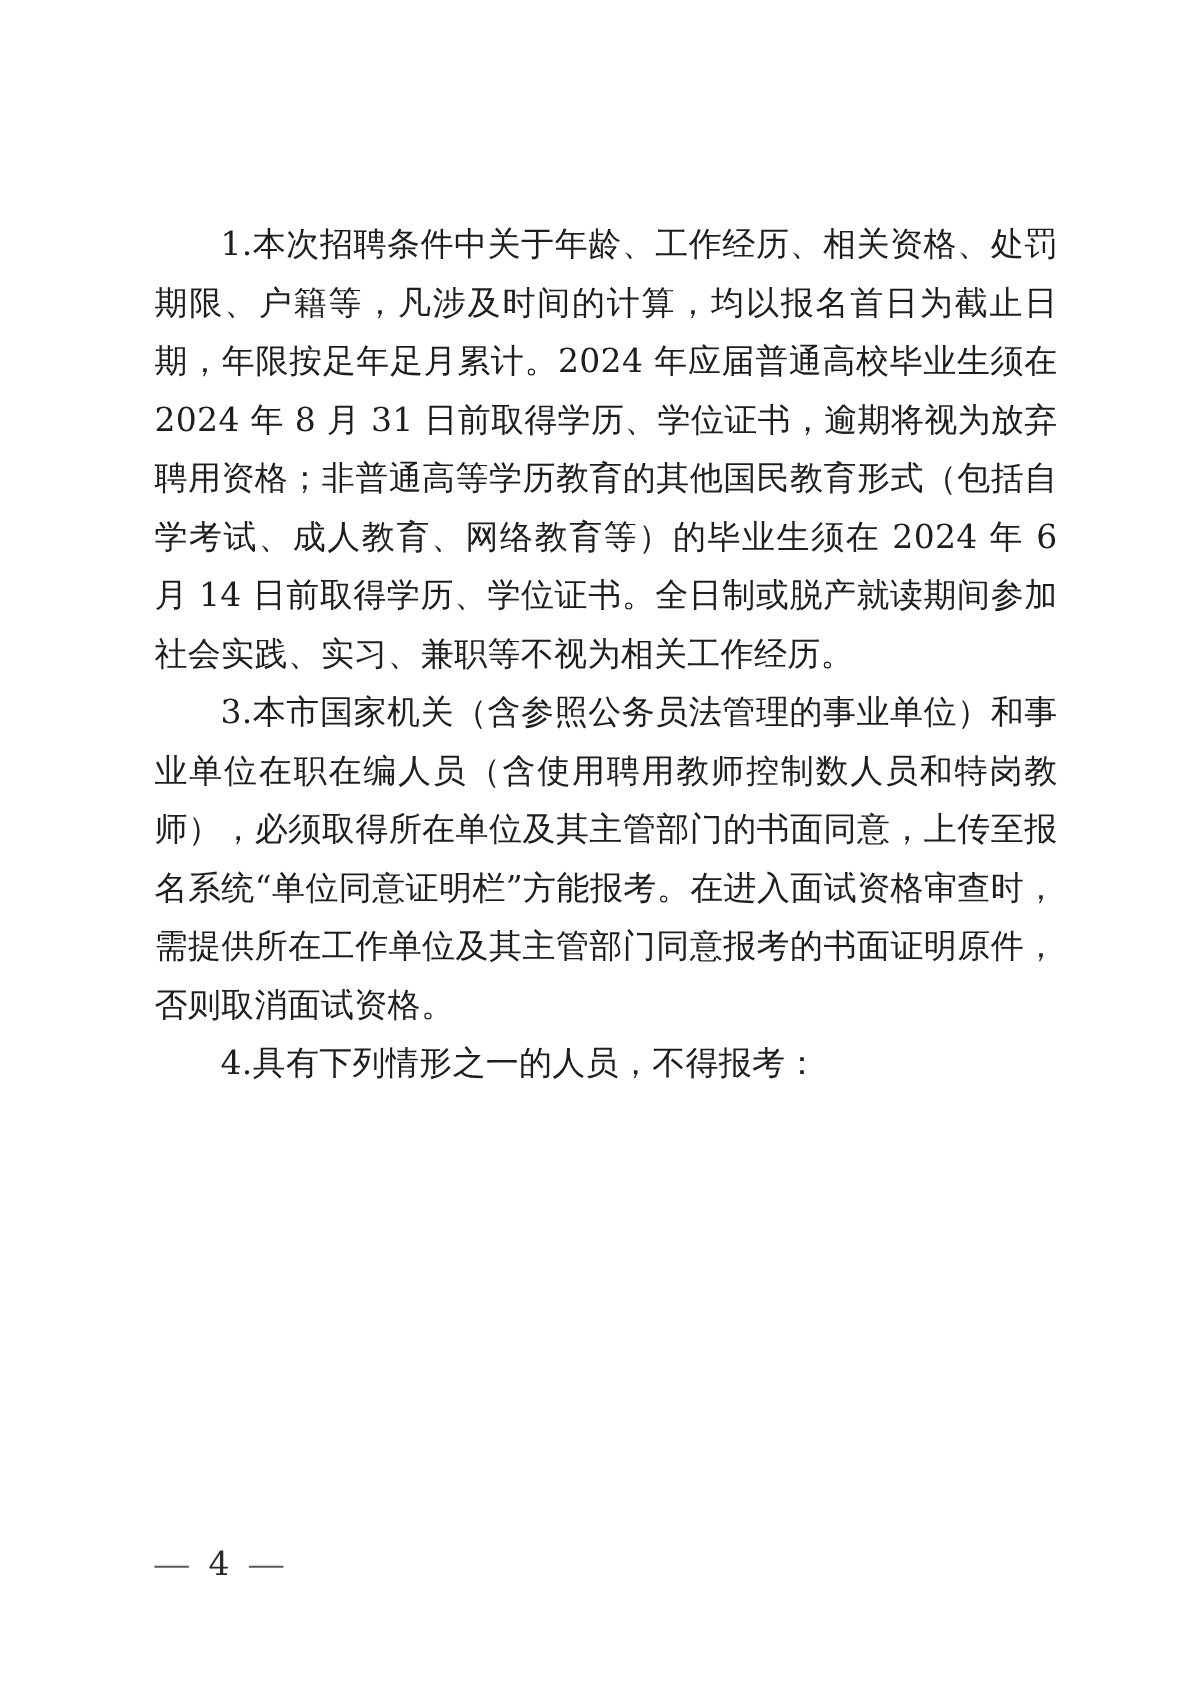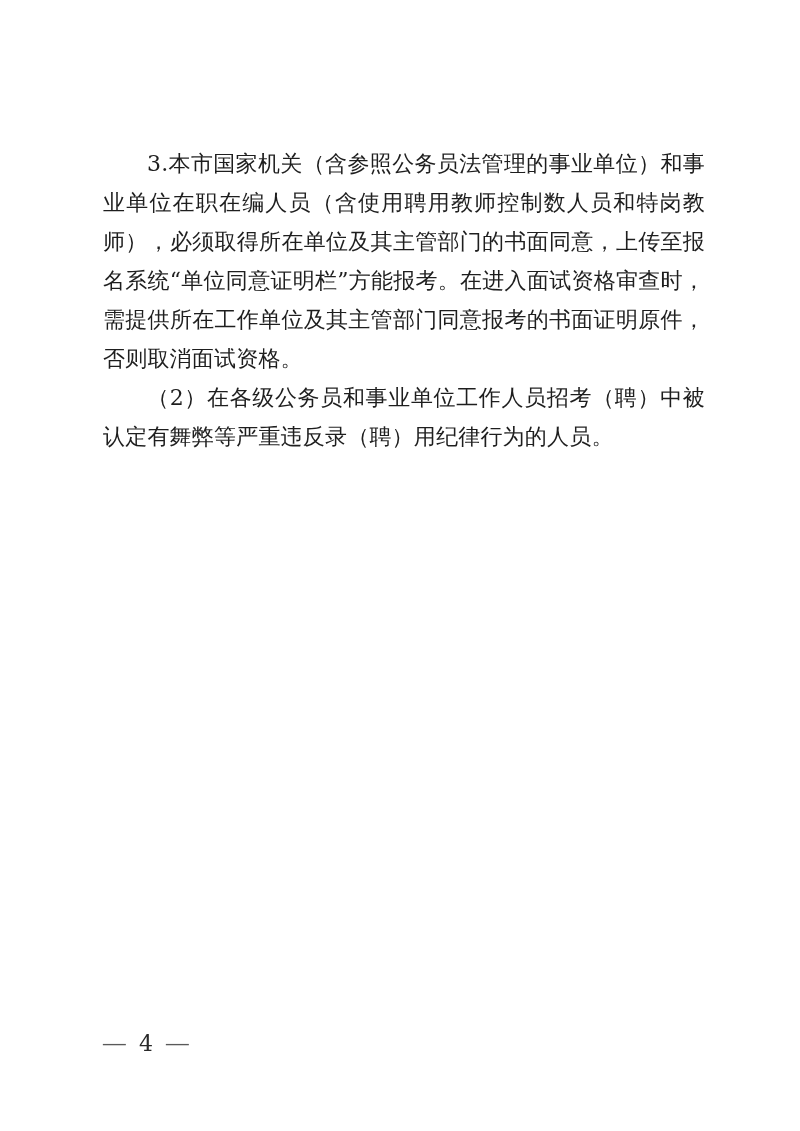--- a/index.html
+++ b/index.html
@@ -63,22 +63,23 @@
     color: #2a2a2a;
     font-size: 22px;
   }
 </style>
 </head>
 <body>
 
 <div class="page">
 
   <div class="content">
+    <p class="para">1.本次招聘条件中关于年龄、工作经历、相关资格、处罚期限、户籍等，凡涉及时间的计算，均以报名首日为截止日期，年限按足年足月累计。2024 年应届普通高校毕业生须在 2024 年 8 月 31 日前取得学历、学位证书，逾期将视为放弃聘用资格；非普通高等学历教育的其他国民教育形式（包括自学考试、成人教育、网络教育等）的毕业生须在 2024 年 6 月 14 日前取得学历、学位证书。全日制或脱产就读期间参加社会实践、实习、兼职等不视为相关工作经历。</p>
     <p class="para">3.本市国家机关（含参照公务员法管理的事业单位）和事业单位在职在编人员（含使用聘用教师控制数人员和特岗教师），必须取得所在单位及其主管部门的书面同意，上传至报名系统“单位同意证明栏”方能报考。在进入面试资格审查时，需提供所在工作单位及其主管部门同意报考的书面证明原件，否则取消面试资格。</p>
-    <p class="para">（2）在各级公务员和事业单位工作人员招考（聘）中被认定有舞弊等严重违反录（聘）用纪律行为的人员。</p>
+    <p class="para">4.具有下列情形之一的人员，不得报考：</p>
   </div>
 
   <div class="page-footer">
     <span class="dash">—</span>
     <span class="num">4</span>
     <span class="dash">—</span>
   </div>
 
 </div>
 

